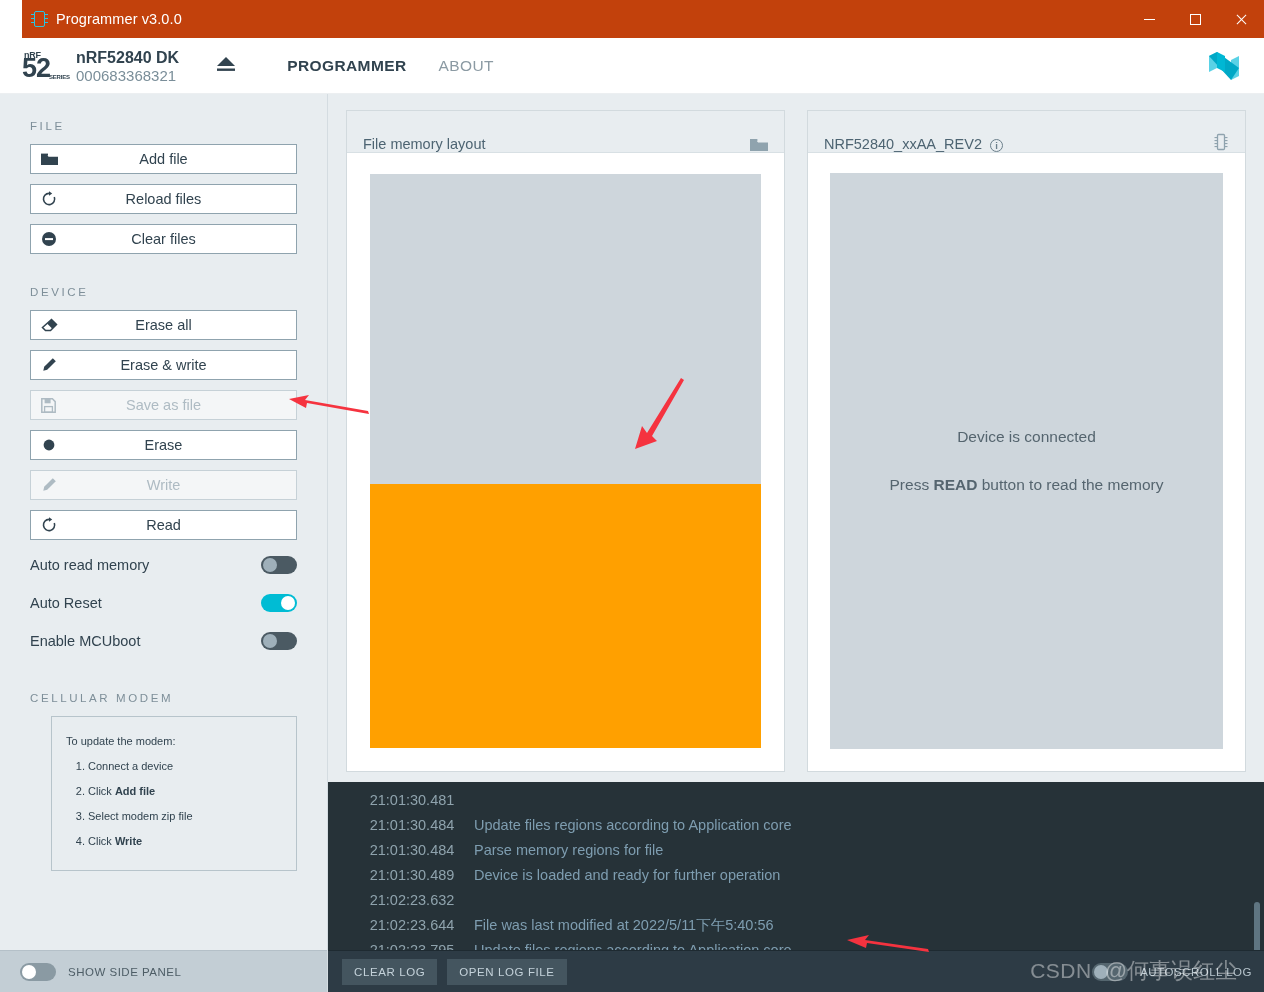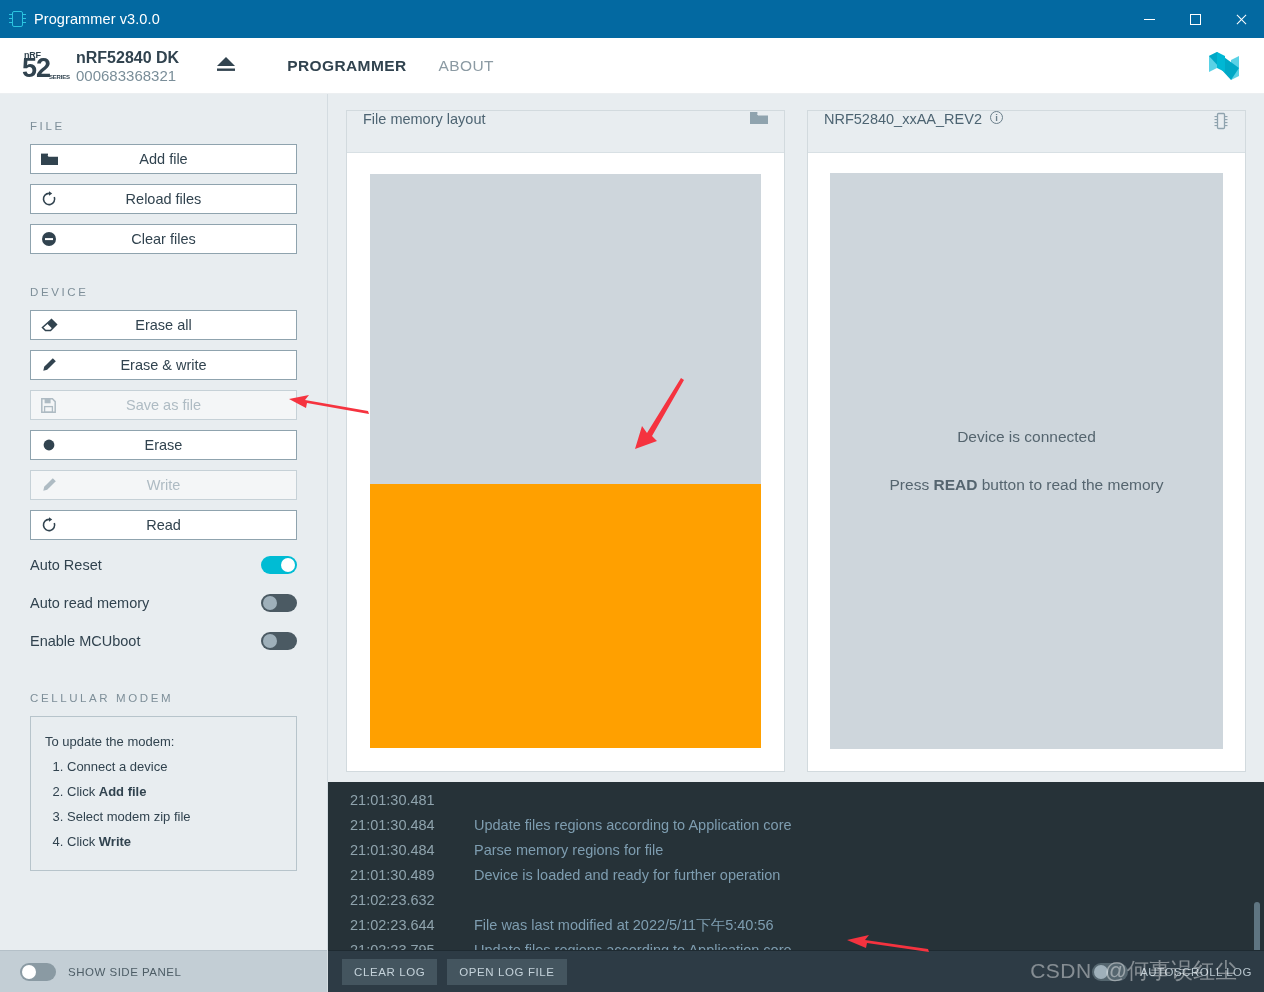--- a/index.html
+++ b/index.html
@@ -12,23 +12,24 @@
   #app {
     position: relative;
     width: 1264px; height: 992px;
     display: flex; flex-direction: column;
     background: #ffffff;
   }
 
   
   .titlebar {
     height: 38px; min-height: 38px;
-    background: #0369a1;
+    background: #c2410c;
     display: flex; align-items: center;
     color: #ffffff;
+    margin-left: 22px;
   }
   .titlebar .tb-icon { width: 34px; display: flex; justify-content: center; align-items: center; }
   .chip-glyph {
     width: 11px; height: 16px;
     border: 1.6px solid #2bc4e0; border-radius: 2px;
     position: relative;
   }
   .chip-glyph:before, .chip-glyph:after {
     content: ""; position: absolute; top: 2px; bottom: 2px; width: 3px;
     background: repeating-linear-gradient(to bottom, #2bc4e0 0 1.5px, transparent 1.5px 4px);
@@ -136,22 +137,22 @@
   .switch .knob {
     position: absolute; top: 2px; left: 2px;
     width: 14px; height: 14px; border-radius: 50%;
     background: #9fb0ba;
   }
   .switch.on { background: #00bcd4; }
   .switch.on .knob { left: 20px; background: #ffffff; }
 
   .modem-box {
     border: 1px solid #b7c4cb; background: transparent;
-    padding: 12px 14px 16px 14px; color: #31434f; font-size: 13px;
-    line-height: 25px; min-height: 140px;
+    padding: 12px 14px 16px 14px; color: #31434f; font-size: 11px;
+    line-height: 25px; min-height: 140px; margin-left: 21px;
   }
   .modem-box ol { margin: 0 0 0 22px; padding: 0; }
   .modem-box li { list-style: decimal; }
 
   .sidebar-footer {
     height: 42px; min-height: 42px;
     background: #c3ced5; display: flex; align-items: center;
     padding-left: 20px; border-top: 1px solid #b4c0c8;
   }
   .sidebar-footer .sflabel {
@@ -163,21 +164,21 @@
   
   .main { flex: 1; display: flex; flex-direction: column; min-width: 0; background: #e8edf0; }
   .panels { flex: 1; display: flex; gap: 22px; padding: 16px 18px 10px 18px; min-height: 0; }
   .panel {
     flex: 1; background: #ffffff;
     border: 1px solid #d2dade;
     display: flex; flex-direction: column; min-width: 0;
   }
   .panel-head {
     height: 42px; min-height: 42px; background: #e8edf0;
-    display: flex; align-items: flex-start; padding: 0 16px;
+    display: flex; align-items: flex-end; padding: 0 16px;
     border-bottom: 1px solid #d8e0e4;
   }
   .panel-head .ptitle { font-size: 14.5px; color: #4d6472; }
   .info-circle {
     width: 13px; height: 13px; border: 1.3px solid #6b7f8b; border-radius: 50%;
     display: inline-flex; align-items: center; justify-content: center;
     font-size: 9.5px; color: #6b7f8b; margin-left: 8px; font-weight: 700;
     line-height: 1;
   }
   .panel-head .phicon { margin-left: auto; color: #8fa3ae; display: flex; align-items: center; }
@@ -201,21 +202,21 @@
   
   .logarea {
     height: 210px; min-height: 210px;
     background: #263238; display: flex; flex-direction: column;
     position: relative;
   }
   .loglines {
     flex: 1; overflow: hidden; padding: 6px 0 2px 0; position: relative;
   }
   .logline {
-    display: flex; font-size: 14.5px; line-height: 25px; white-space: nowrap;
+    display: flex; font-size: 14.5px; line-height: 25px; white-space: nowrap; text-align: center;
   }
   .logline .ts { width: 146px; padding-left: 22px; color: #8fa3ad; }
   .logline .msg { color: #7e9db0; }
   .log-scroll-track {
     position: absolute; right: 4px; top: 120px; bottom: 8px; width: 6px;
   }
   .log-scroll-thumb {
     position: absolute; right: 0; top: 0; width: 6px; height: 58px;
     background: #5f7581; border-radius: 3px;
   }
@@ -396,28 +397,28 @@
           <span class="sbtn-icon">
             <svg width="16" height="16" viewBox="0 0 16 16" aria-hidden="true">
               <path d="M8 2.4A5.6 5.6 0 1 0 13.3 6" stroke="currentColor" stroke-width="1.6" fill="none"></path>
               <polygon points="8,0.2 8,4.8 11.2,2.5" fill="currentColor"></polygon>
             </svg>
           </span>
           <span class="sbtn-label">Read</span>
         </div>
 
         <div class="toggle-row">
+          <span class="tlabel">Auto read memory</span>
+          <span class="switch">
+              <span class="knob"></span>
+            </span>
+        </div>
+        <div class="toggle-row">
           <span class="tlabel">Auto Reset</span>
           <span class="switch on">
-              <span class="knob"></span>
-            </span>
-        </div>
-        <div class="toggle-row">
-          <span class="tlabel">Auto read memory</span>
-          <span class="switch">
               <span class="knob"></span>
             </span>
         </div>
         <div class="toggle-row">
           <span class="tlabel">Enable MCUboot</span>
           <span class="switch">
               <span class="knob"></span>
             </span>
         </div>
 

